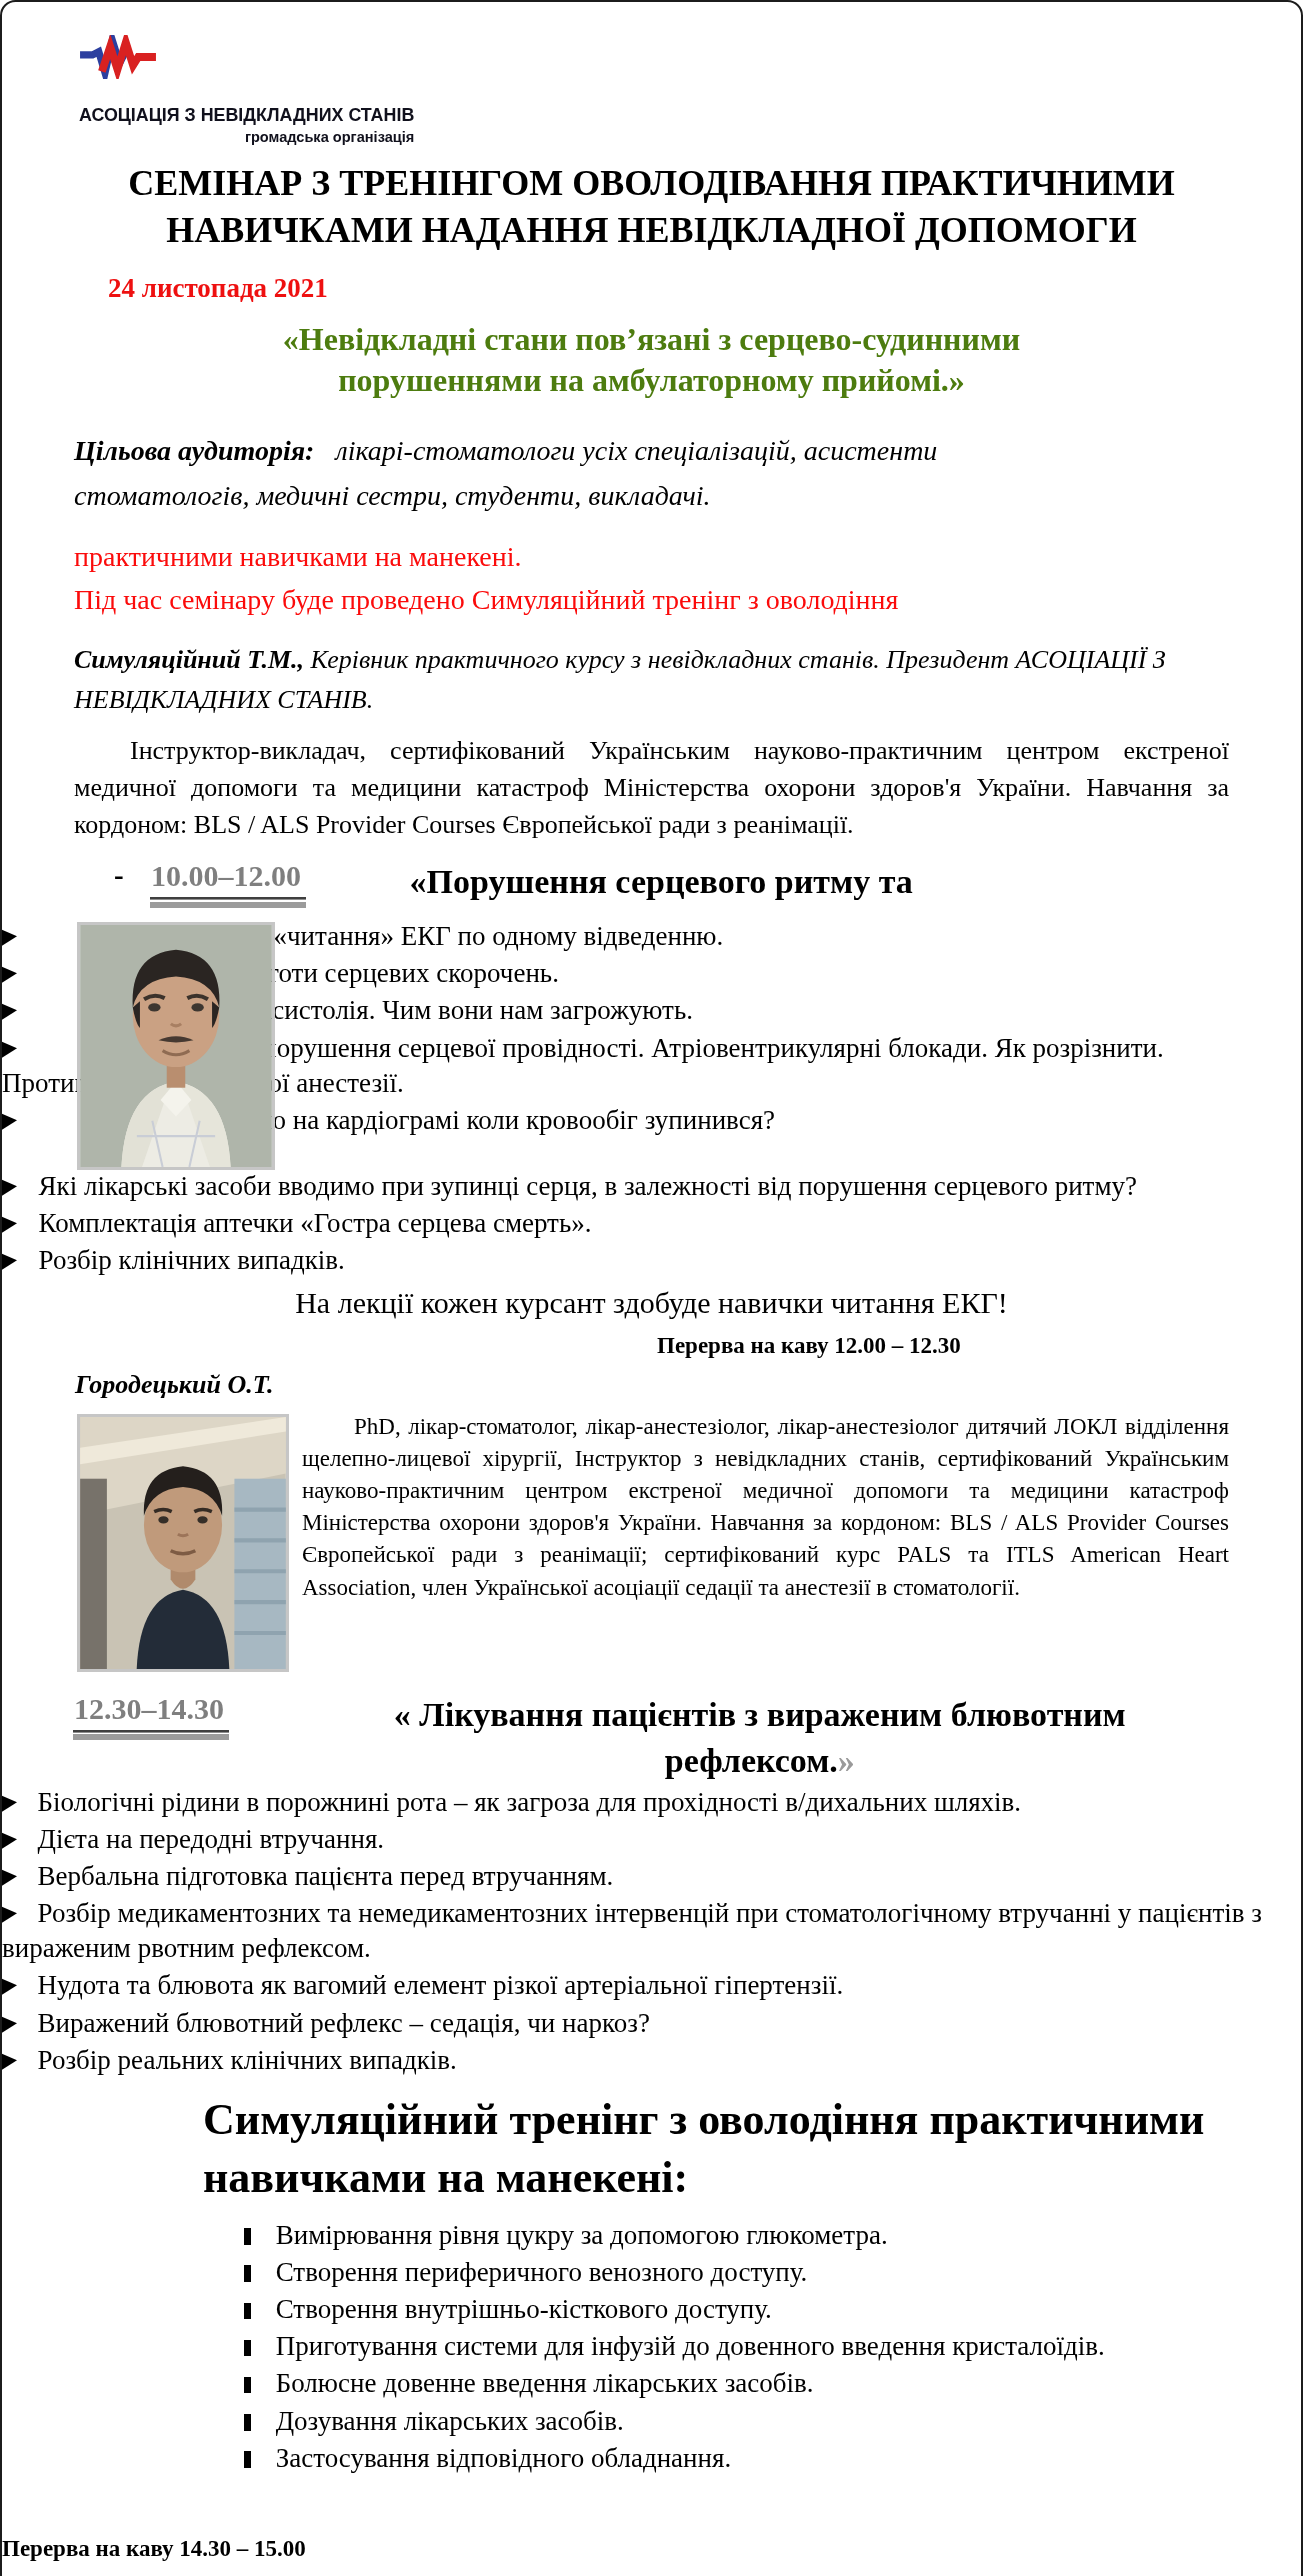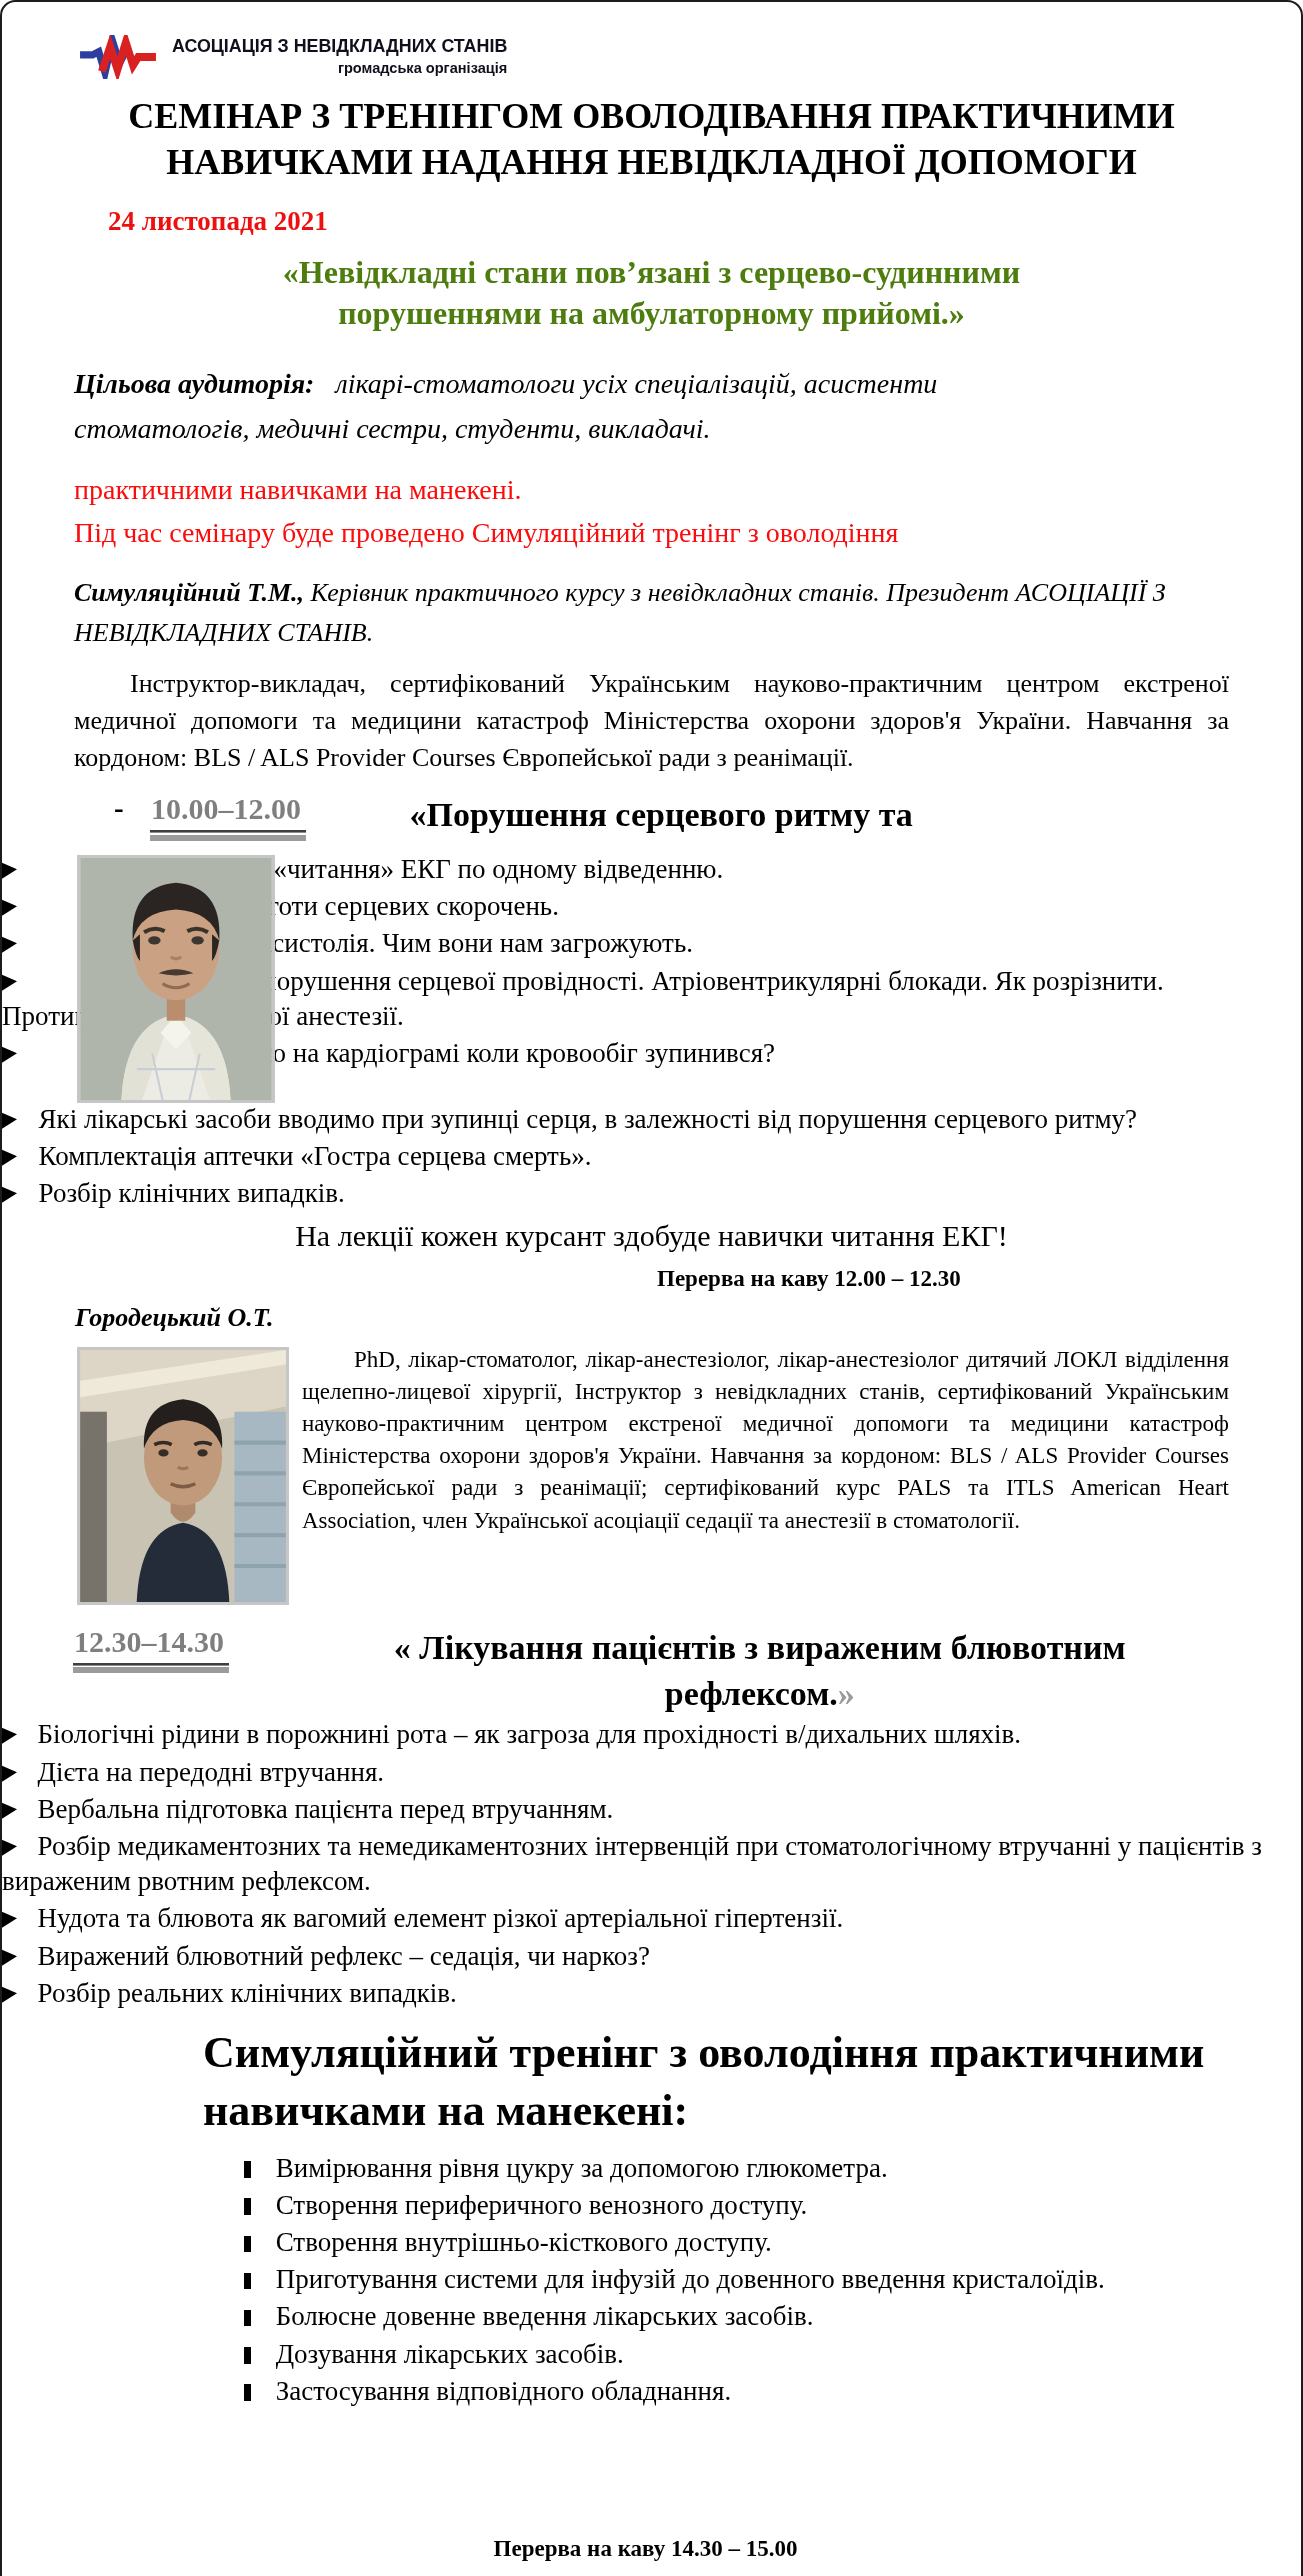--- a/index.html
+++ b/index.html
@@ -1,21 +1,21 @@
 <!DOCTYPE html>
 <html style="font-size:8.2px"><head>
 <meta charset="utf-8">
 <style>
   html,body{margin:0;padding:0;background:#fff;}
   body{width:1303px;font-family:"Liberation Serif","DejaVu Serif",serif;color:#000;}
   .page{position:relative;box-sizing:border-box;width:1303px;height:2612px;
         border:2.6px solid #1c1c1c;border-radius:15.5px;background:#fff;overflow:hidden;}
 
   
-  .logo-row{margin:33px 0 0 77px;display:flex;align-items:flex-start;gap:15px;}
+  .logo-row{margin:33px 0 0 77px;display:flex;align-items:flex-start;gap:25px;flex-direction:column;}
   .logo-mark{flex:0 0 auto;width:78px;height:44px;}
   .logo-text{font-family:"Liberation Sans","DejaVu Sans",sans-serif;transform:scaleX(.94);transform-origin:left top;}
   .org-name{font-weight:bold;font-size:19px;letter-spacing:0;color:#10101c;white-space:nowrap;}
   .org-sub{font-weight:bold;font-size:15.5px;color:#10101c;text-align:right;margin-top:2.1px;}
 
   
   .title{margin:14.4px 31px 0;text-align:center;font-weight:bold;font-size:36px;line-height:1.28;}
   .title span,.subtitle span,.red-note span,.sim-heading span{display:block;}
   .date{margin:20.6px 0 0 106px;color:#ee1010;font-weight:bold;font-size:27px;}
   .subtitle{margin:14.4px 31px 0;text-align:center;color:#4d7c0f;font-weight:bold;font-size:32px;line-height:1.3;}
@@ -67,21 +67,21 @@
   .s2-title{margin-left:20.6px;width:1020px;text-align:center;font-weight:bold;font-size:34px;line-height:1.36;}
   .s2-title .l{display:block;}
   .gq{color:#9a9a9a;}
 
   .sim-heading{margin:13.4px 0 0 201px;font-weight:bold;font-size:44px;line-height:1.32;}
 
   ul.dlist{list-style:none;margin:10.3px 82px 0 242px;padding:0;font-size:27px;line-height:1.3;}
   ul.dlist li{margin-bottom:2.1px;}
   .dsh{display:inline-block;width:6.7px;height:16.5px;background:#000;margin-right:25px;vertical-align:-1px;}
 
-  .break2{position:absolute;left:0;right:12px;bottom:25px;text-align:center;}
+  .break2{position:absolute;left:0;right:12px;bottom:25px;}
 </style>
 </head>
 <body>
 
 <div class="page">
 
   <div class="logo-row">
     <div class="logo-mark">
       <svg viewBox="0 0 150 80" width="78" height="44" xmlns="http://www.w3.org/2000/svg">
         <polyline points="2,36 26,36 38,30 50,70 64,8 78,52 90,28" fill="none" stroke="#2c3f9f" stroke-width="14"></polyline>

